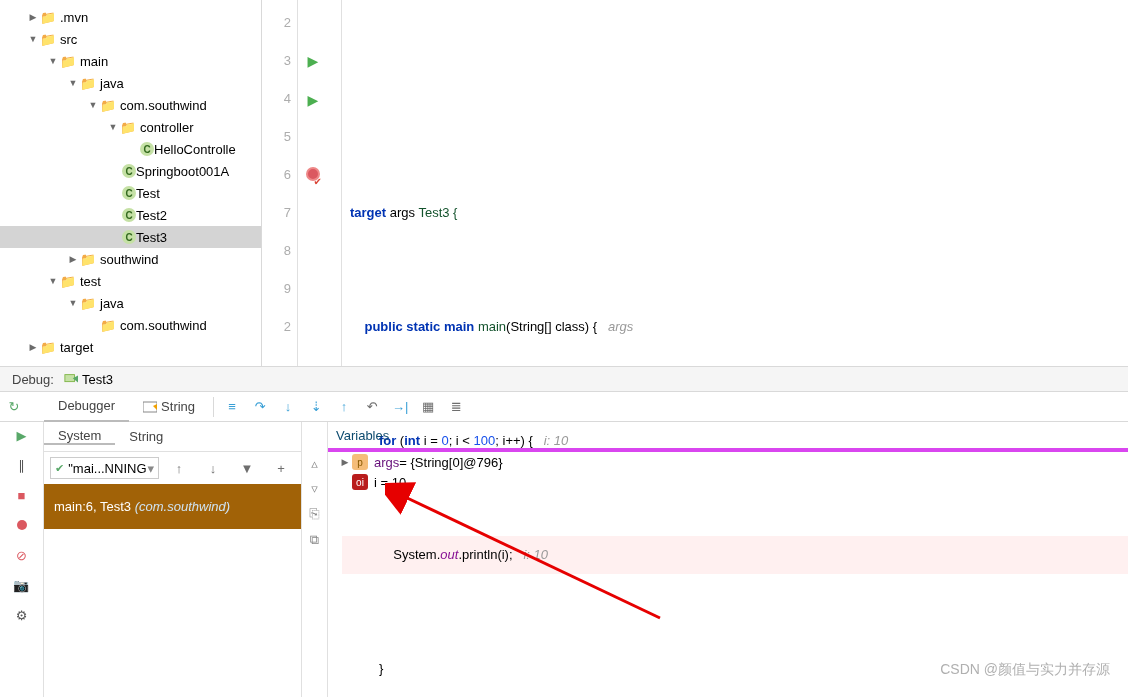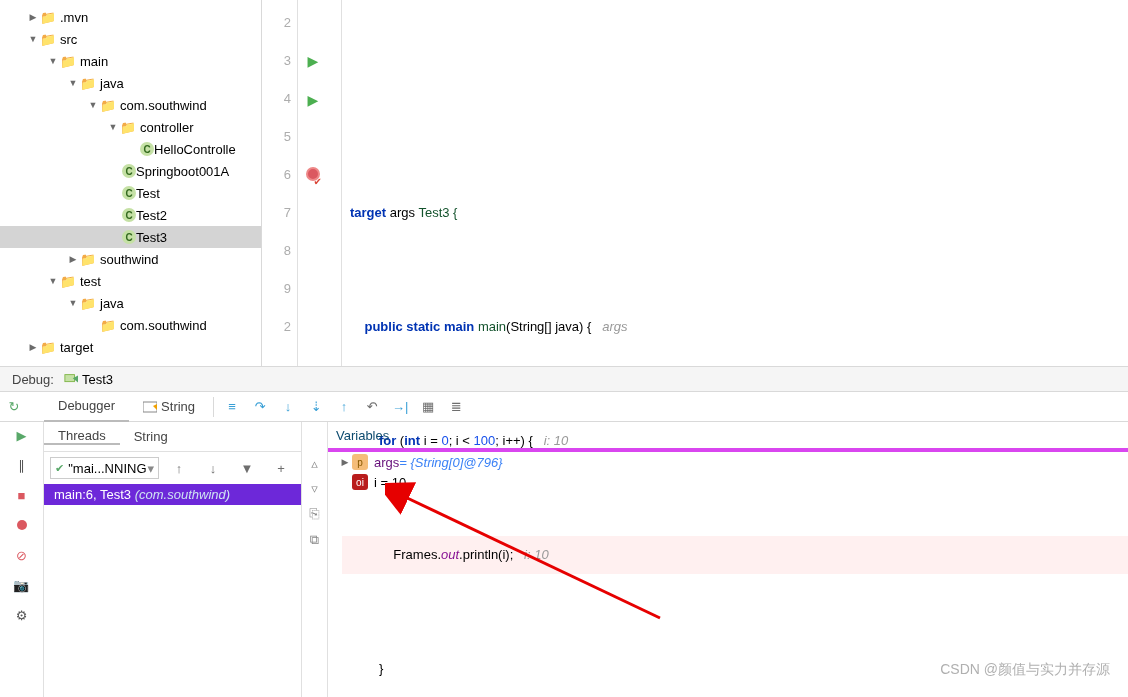--- a/index.html
+++ b/index.html
@@ -43,31 +43,31 @@
 .debug-body { display: flex; height: 275px; }
 .side-controls { width: 44px; border-right: 1px solid #e0e0e0; display: flex; flex-direction: column; align-items: center; padding-top: 4px; gap: 12px; }
 .side-controls .ctrl { width: 18px; height: 18px; display: flex; align-items: center; justify-content: center; cursor: pointer; }
 .frames-panel { width: 258px; border-right: 1px solid #e0e0e0; }
 .sub-tabs { display: flex; height: 30px; align-items: center; border-bottom: 1px solid #e0e0e0; }
 .sub-tab { padding: 0 14px; color: #444; cursor: pointer; }
 .sub-tab.active { border-bottom: 2px solid #bbb; }
 .frames-toolbar { display: flex; align-items: center; height: 32px; gap: 6px; padding: 0 6px; }
 .thread-select { flex: 1; display: flex; align-items: center; border: 1px solid #ccc; height: 22px; padding: 0 4px; background: #fff; font-size: 12px; }
 .check { color: #59a869; margin-right: 4px; font-size: 11px; }
-.stack-frame { background: #6d28d9; color: #fff; padding: 3px 10px; font-size: 13px; }
+.stack-frame { background: #a16207; color: #fff; padding: 15px 10px; font-size: 13px; }
 .stack-pkg { font-style: italic; color: #cfe3f2; }
 .mid-controls { width: 26px; border-right: 1px solid #e0e0e0; display: flex; flex-direction: column; align-items: center; padding-top: 34px; gap: 10px; color: #888; }
 .vars-panel { flex: 1; }
 .vars-header { height: 30px; display: flex; align-items: center; padding-left: 8px; color: #0c4a6e; border-bottom: 4px solid #d946ef; }
 .var-row { display: flex; align-items: center; padding: 2px 12px; font-size: 14px; }
 .var-icon { width: 16px; height: 16px; border-radius: 3px; display: flex; align-items: center; justify-content: center; font-size: 10px; color: #fff; margin-right: 6px; }
 .var-p { background: #f5bd79; color: #8a5a00; }
 .var-oi { background: #b91c1c; }
 .var-name { color: #660e7a; }
-.var-val { color: #3b82f6; font-style: italic; }
+.var-val { color: #000000; }
 .var-val-strong { color: #000; }
 .watermark { position: absolute; bottom: 18px; right: 18px; color: #b0b0b0; font-size: 14px; }
 .arrow-svg { position: absolute; left: 385px; top: 478px; pointer-events: none; }
 </style>
 </head>
 <body>
 
 <div class="top">
   <div class="project-tree">
     <div class="tree-row" style="padding-left:28px">
@@ -166,23 +166,23 @@
       <div><span class="bp-icon"><span class="bp-check">✔</span></span></div>
       <div>&nbsp;</div>
         <div>&nbsp;</div>
         <div>&nbsp;</div>
         <div>&nbsp;</div>
     </div>
     <div class="margin-gutter"></div>
     <div class="code">
       <div class="code-line">&nbsp;</div>
       <div class="code-line"><span class="kw">target</span><span> args </span><span class="id">Test3 {</span></div>
-      <div class="code-line"><span class="kw">    public static main </span><span class="id">main</span><span>(String[] java) {</span><span class="inlay">   args</span></div>
+      <div class="code-line"><span class="kw">    public static main </span><span class="id">main</span><span>(String[] class) {</span><span class="inlay">   args</span></div>
       <div class="code-line"><span class="kw">        for </span><span>(</span><span class="kw">int</span><span> i = </span><span class="num">0</span><span>; i &lt; </span><span class="num">100</span><span>; i++) {</span><span class="inlay">   i: 10</span></div>
-      <div class="code-line hl"><span>            Frames.</span><span class="fld">out</span><span>.println(i);</span><span class="inlay">   i: 10</span></div>
+      <div class="code-line hl"><span>            System.</span><span class="fld">out</span><span>.println(i);</span><span class="inlay">   i: 10</span></div>
       <div class="code-line">        }</div>
       
       
     </div>
   </div>
 </div>
 
 <div class="debug-bar">
   <span class="debug-bar-label">Debug:</span>
   <svg class="debug-run-icon" viewBox="0 0 16 16">
@@ -222,21 +222,21 @@
     <span class="ctrl">
         <span style="display:inline-block;width:10px;height:10px;border-radius:50%;background:#db5860"></span>
       </span>
     <span class="ctrl" style="color:#db5860">⊘</span>
     <span class="ctrl" style="color:#555">📷</span>
     <span class="ctrl" style="color:#555">⚙</span>
   </div>
 
   <div class="frames-panel">
     <div class="sub-tabs">
-      <div class="sub-tab active">Threads</div>
+      <div class="sub-tab active">System</div>
       <div class="sub-tab">String</div>
     </div>
     <div class="frames-toolbar">
       <div class="thread-select">
           <span class="check">✔</span>
           <span>"mai...NNING</span>
           <span style="margin-left:auto;color:#888">▾</span>
         </div>
       <span class="tool-icon">↑</span>
       <span class="tool-icon">↓</span>

